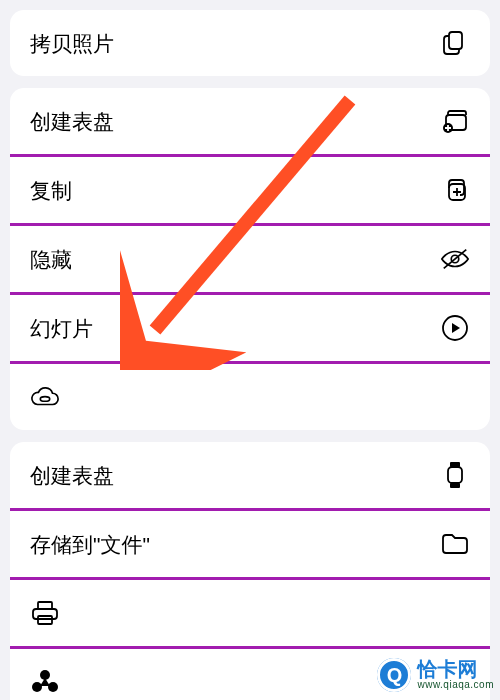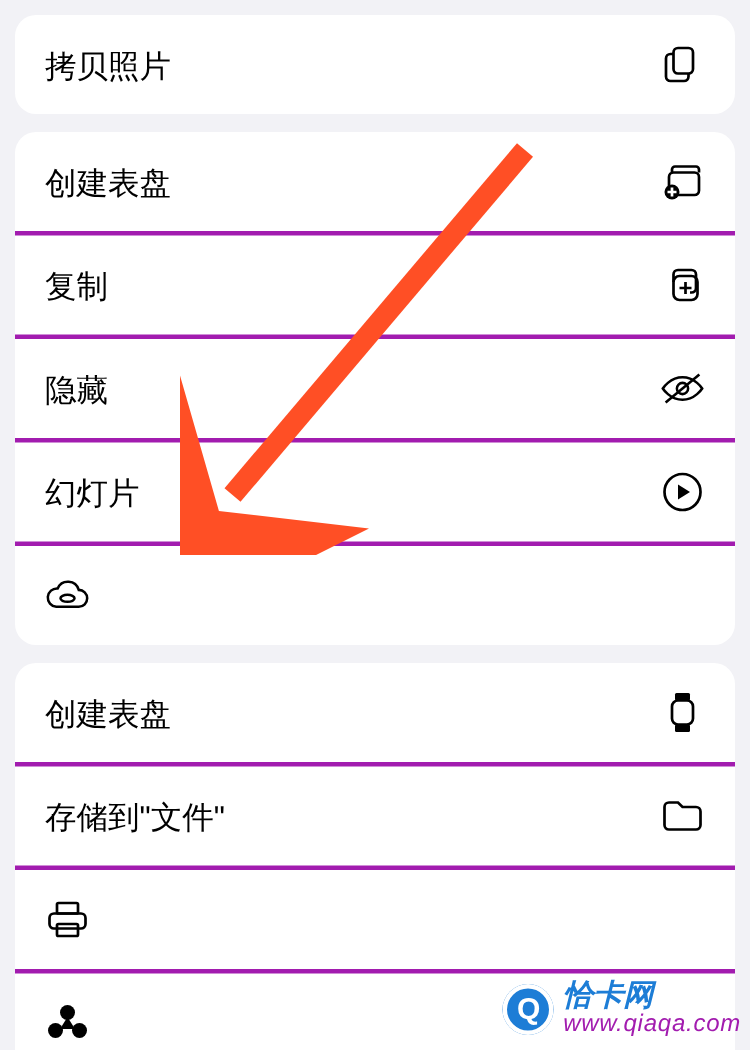--- a/index.html
+++ b/index.html
@@ -55,23 +55,23 @@
     background: rgba(255,255,255,0.0);
   }
   .wm-logo {
     width: 34px; height: 34px;
     border-radius: 50%;
     background: #1d7dd6;
     display:flex;align-items:center;justify-content:center;
     color:#fff;font-weight:bold;font-size:20px;
     box-shadow:0 0 0 3px #fff inset;
   }
-  .wm-text { display:flex; flex-direction:column; line-height:1.05;font-style:italic; }
+  .wm-text { display:flex; flex-direction:column; line-height:1.05; }
   .wm-text .t1 { color:#1d7dd6; font-size:20px; font-weight:600; }
-  .wm-text .t2 { color:#a21caf; font-size:16px; letter-spacing:0.5px; }
+  .wm-text .t2 { color:#14532d; font-size:10px; letter-spacing:0.5px; }
   svg { display:block; }
 </style>
 </head>
 <body>
 
 <div class="sheet">
 
   <div class="group">
     <div class="row">
       <span class="label">拷贝照片</span>

